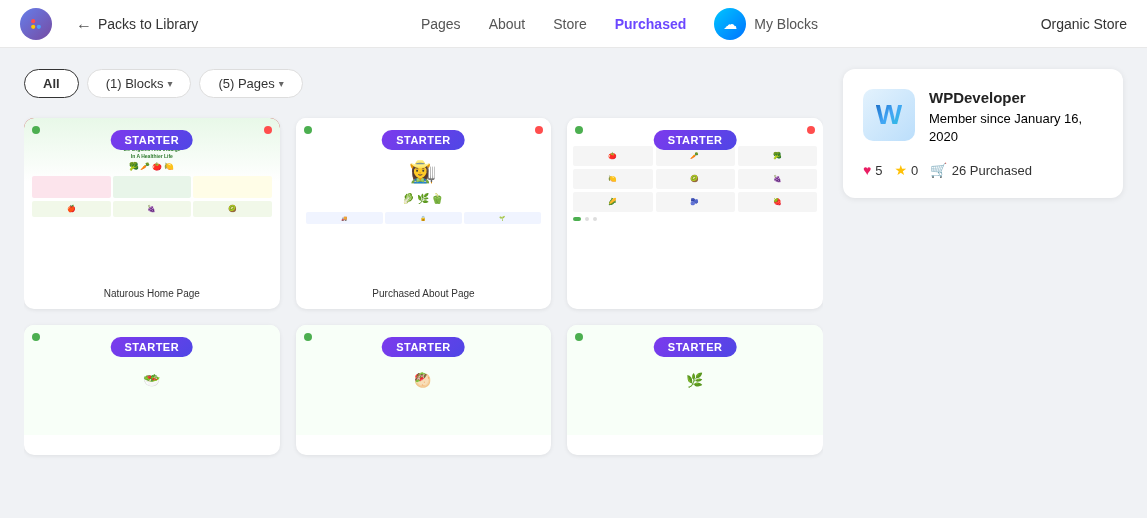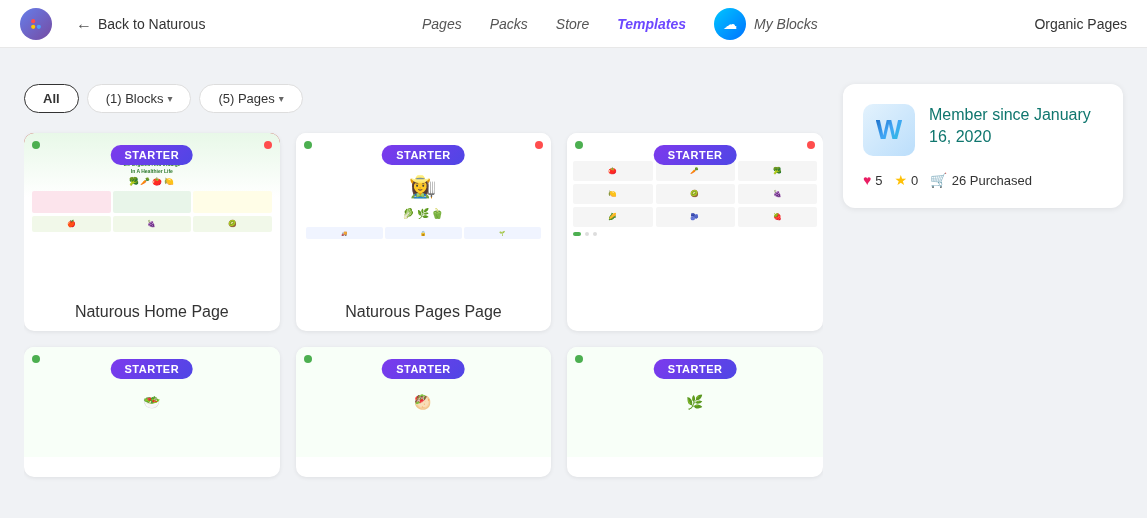--- a/index.html
+++ b/index.html
@@ -54,21 +54,20 @@
       font-size: 16px;
       color: #555;
     }
 
     .nav-links {
       display: flex;
       align-items: center;
       gap: 28px;
       flex: 1;
       justify-content: center;
-      font-style: italic;
     }
     .nav-link {
       font-size: 14px;
       color: #555;
       cursor: pointer;
       font-weight: 400;
     }
     .nav-link.active {
       color: #6c47ff;
       font-weight: 600;
@@ -99,21 +98,21 @@
       color: #333;
       font-weight: 500;
       margin-left: auto;
       white-space: nowrap;
     }
 
     
     .main {
       display: flex;
       gap: 20px;
-      padding: 36px 24px;
+      padding: 21px 24px;
       height: calc(518px - 48px);
       overflow: hidden;
     }
 
     .content-area {
       flex: 1;
       overflow: hidden;
     }
 
     
@@ -196,21 +195,21 @@
       left: 8px;
       width: 8px;
       height: 8px;
       border-radius: 50%;
       background: #4caf50;
       z-index: 2;
     }
 
     .card-title {
       padding: 10px 12px;
-      font-size: 16px;
+      font-size: 10px;
       color: #333;
       font-weight: 500;
       text-align: center;
     }
 
     
     .preview-home {
       width: 100%;
       height: 100%;
       background: linear-gradient(180deg, #e8f8e8 0%, #fff 40%);
@@ -339,22 +338,22 @@
       -webkit-text-fill-color: transparent;
       background-clip: text;
     }
     .author-info h3 {
       font-size: 15px;
       font-weight: 700;
       color: #222;
       margin-bottom: 4px;
     }
     .author-since {
-      font-size: 16px;
-      color: #0f766e;
+      font-size: 13px;
+      color: #000000;
       line-height: 1.4;
     }
     .sidebar-stats {
       display: flex;
       align-items: center;
       gap: 12px;
     }
     .stat-item {
       display: flex;
       align-items: center;
@@ -387,35 +386,35 @@
     <div class="dot-group">
       <div class="dot red"></div>
       <div class="dot empty"></div>
       <div class="dot yellow"></div>
       <div class="dot blue"></div>
     </div>
   </div>
 
   <a class="back-link">
     <span class="back-arrow">←</span>
-    <span>Back to Naturous</span>
+    <span>Packs to Library</span>
   </a>
 
   <nav class="nav-links">
     <span class="nav-link">Pages</span>
-    <span class="nav-link">Packs</span>
+    <span class="nav-link">About</span>
     <span class="nav-link">Store</span>
-    <span class="nav-link active">Templates</span>
+    <span class="nav-link active">Purchased</span>
     <span class="my-cloud-btn">
       <span class="cloud-icon-wrap">☁</span>
       <span>My Blocks</span>
     </span>
   </nav>
 
-  <span class="site-name">Organic Pages</span>
+  <span class="site-name">Organic Store</span>
 </header>
 
 <div class="main">
   <div class="content-area">
 
     <div class="filter-bar">
       <button class="filter-btn active">
         <span>All</span>
       </button>
       <button class="filter-btn">
@@ -471,21 +470,21 @@
               <span style="font-size:10px;">🌿</span>
               <span style="font-size:10px;">🫑</span>
             </div>
             <div style="display:flex;gap:2px;width:100%;margin-top:4px;">
               <div style="flex:1;height:12px;background:#f0f4ff;border-radius:2px;font-size:5px;display:flex;align-items:center;justify-content:center;">🚚</div>
               <div style="flex:1;height:12px;background:#f0f4ff;border-radius:2px;font-size:5px;display:flex;align-items:center;justify-content:center;">🔒</div>
               <div style="flex:1;height:12px;background:#f0f4ff;border-radius:2px;font-size:5px;display:flex;align-items:center;justify-content:center;">🌱</div>
             </div>
           </div>
         </div>
-        <div class="card-title">Naturous Pages Page</div>
+        <div class="card-title">Purchased About Page</div>
       </div>
 
       <div class="template-card">
         <div class="card-image">
           <span class="starter-badge">STARTER</span>
           <span class="card-dot-green"></span>
           <span class="card-dot-red"></span>
           <div class="preview-shop">
             <div class="shop-row">
               <div class="shop-item">🍅</div>
@@ -544,20 +543,21 @@
     </div>
   </div>
 
   <div class="sidebar">
     <div class="sidebar-card">
       <div class="sidebar-header">
         <div class="author-logo">
           <span class="author-logo-text">W</span>
         </div>
         <div class="author-info">
+          <h3>WPDeveloper</h3>
           <p class="author-since">Member since January 16, 2020</p>
         </div>
       </div>
       <div class="sidebar-stats">
         <div class="stat-item">
           <span class="heart-icon">♥</span>
           <span>5</span>
         </div>
         <div class="stat-item">
           <span class="star-icon">★</span>

